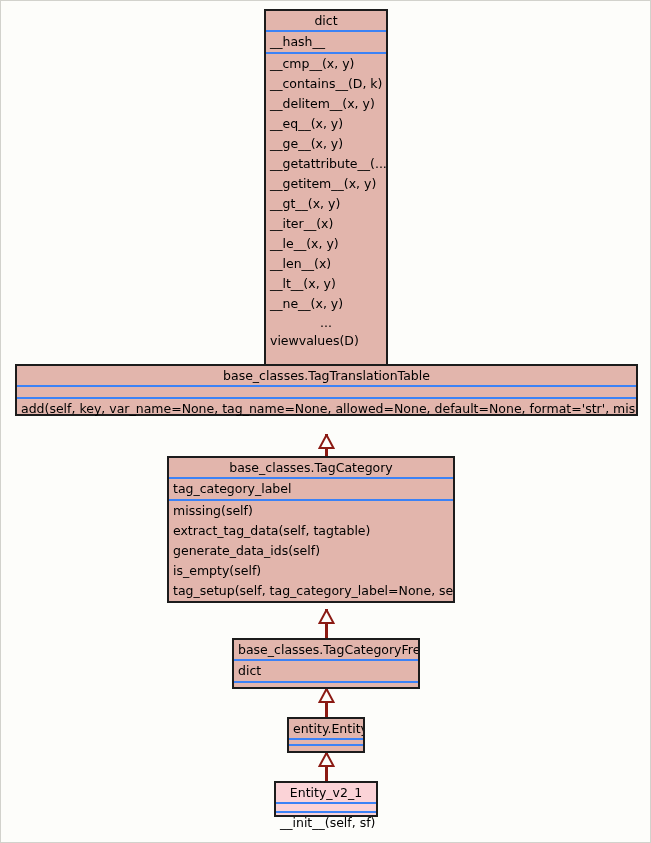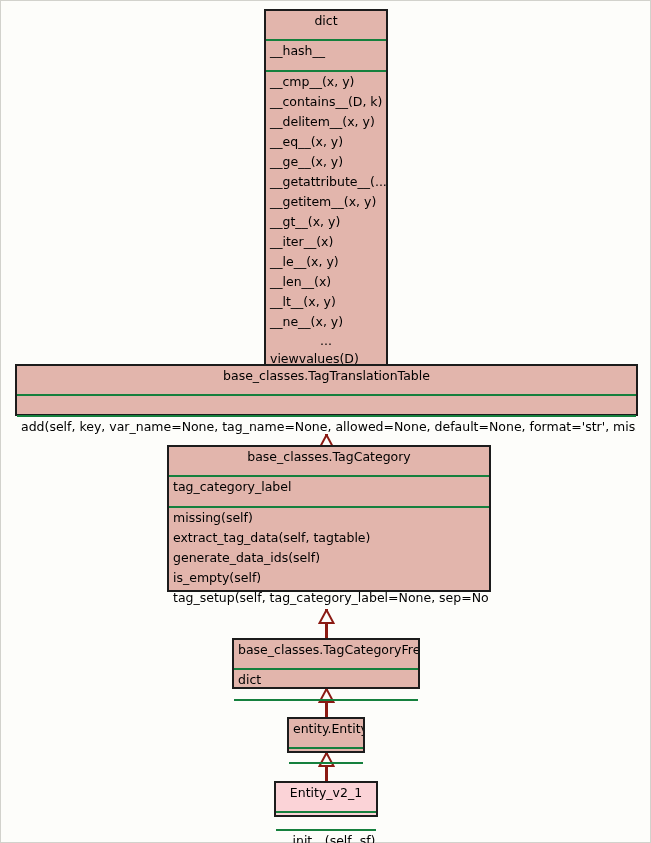--- a/index.html
+++ b/index.html
@@ -30,22 +30,21 @@
     background: #e2b5ac;
     z-index: 5;
   }
   .uml-class.light {
     background: #fbd3d7;
   }
   .compartment {
     box-sizing: border-box;
   }
   .compartment + .compartment {
-    border-top: 2px solid #15803d;
-    margin-top: 9px;
+    border-top: 2px solid #3b82f6;
   }
   .class-title {
     text-align: center;
     font-size: 12.5px;
     line-height: 19px;
     color: #000;
     padding: 0 4px;
     white-space: nowrap;
     overflow: hidden;
   }
@@ -153,21 +152,21 @@
   <div class="uml-class" style="left:14px; top:363px; width:623px; height:52px;">
     <div class="compartment">
       <div class="class-title">base_classes.TagTranslationTable</div>
     </div>
     <div class="compartment empty"></div>
     <div class="compartment">
       <div class="member-row">add(self, key, var_name=None, tag_name=None, allowed=None, default=None, format='str', missing=True)</div>
     </div>
   </div>
 
-  <div class="uml-class" style="left:166px; top:444px; width:324px; height:147px;">
+  <div class="uml-class" style="left:166px; top:455px; width:288px; height:147px;">
     <div class="compartment">
       <div class="class-title">base_classes.TagCategory</div>
     </div>
     <div class="compartment">
       <div class="member-row">tag_category_label</div>
     </div>
     <div class="compartment">
       <div class="member-row">missing(self)</div>
       <div class="member-row">extract_tag_data(self, tagtable)</div>
       <div class="member-row">generate_data_ids(self)</div>

